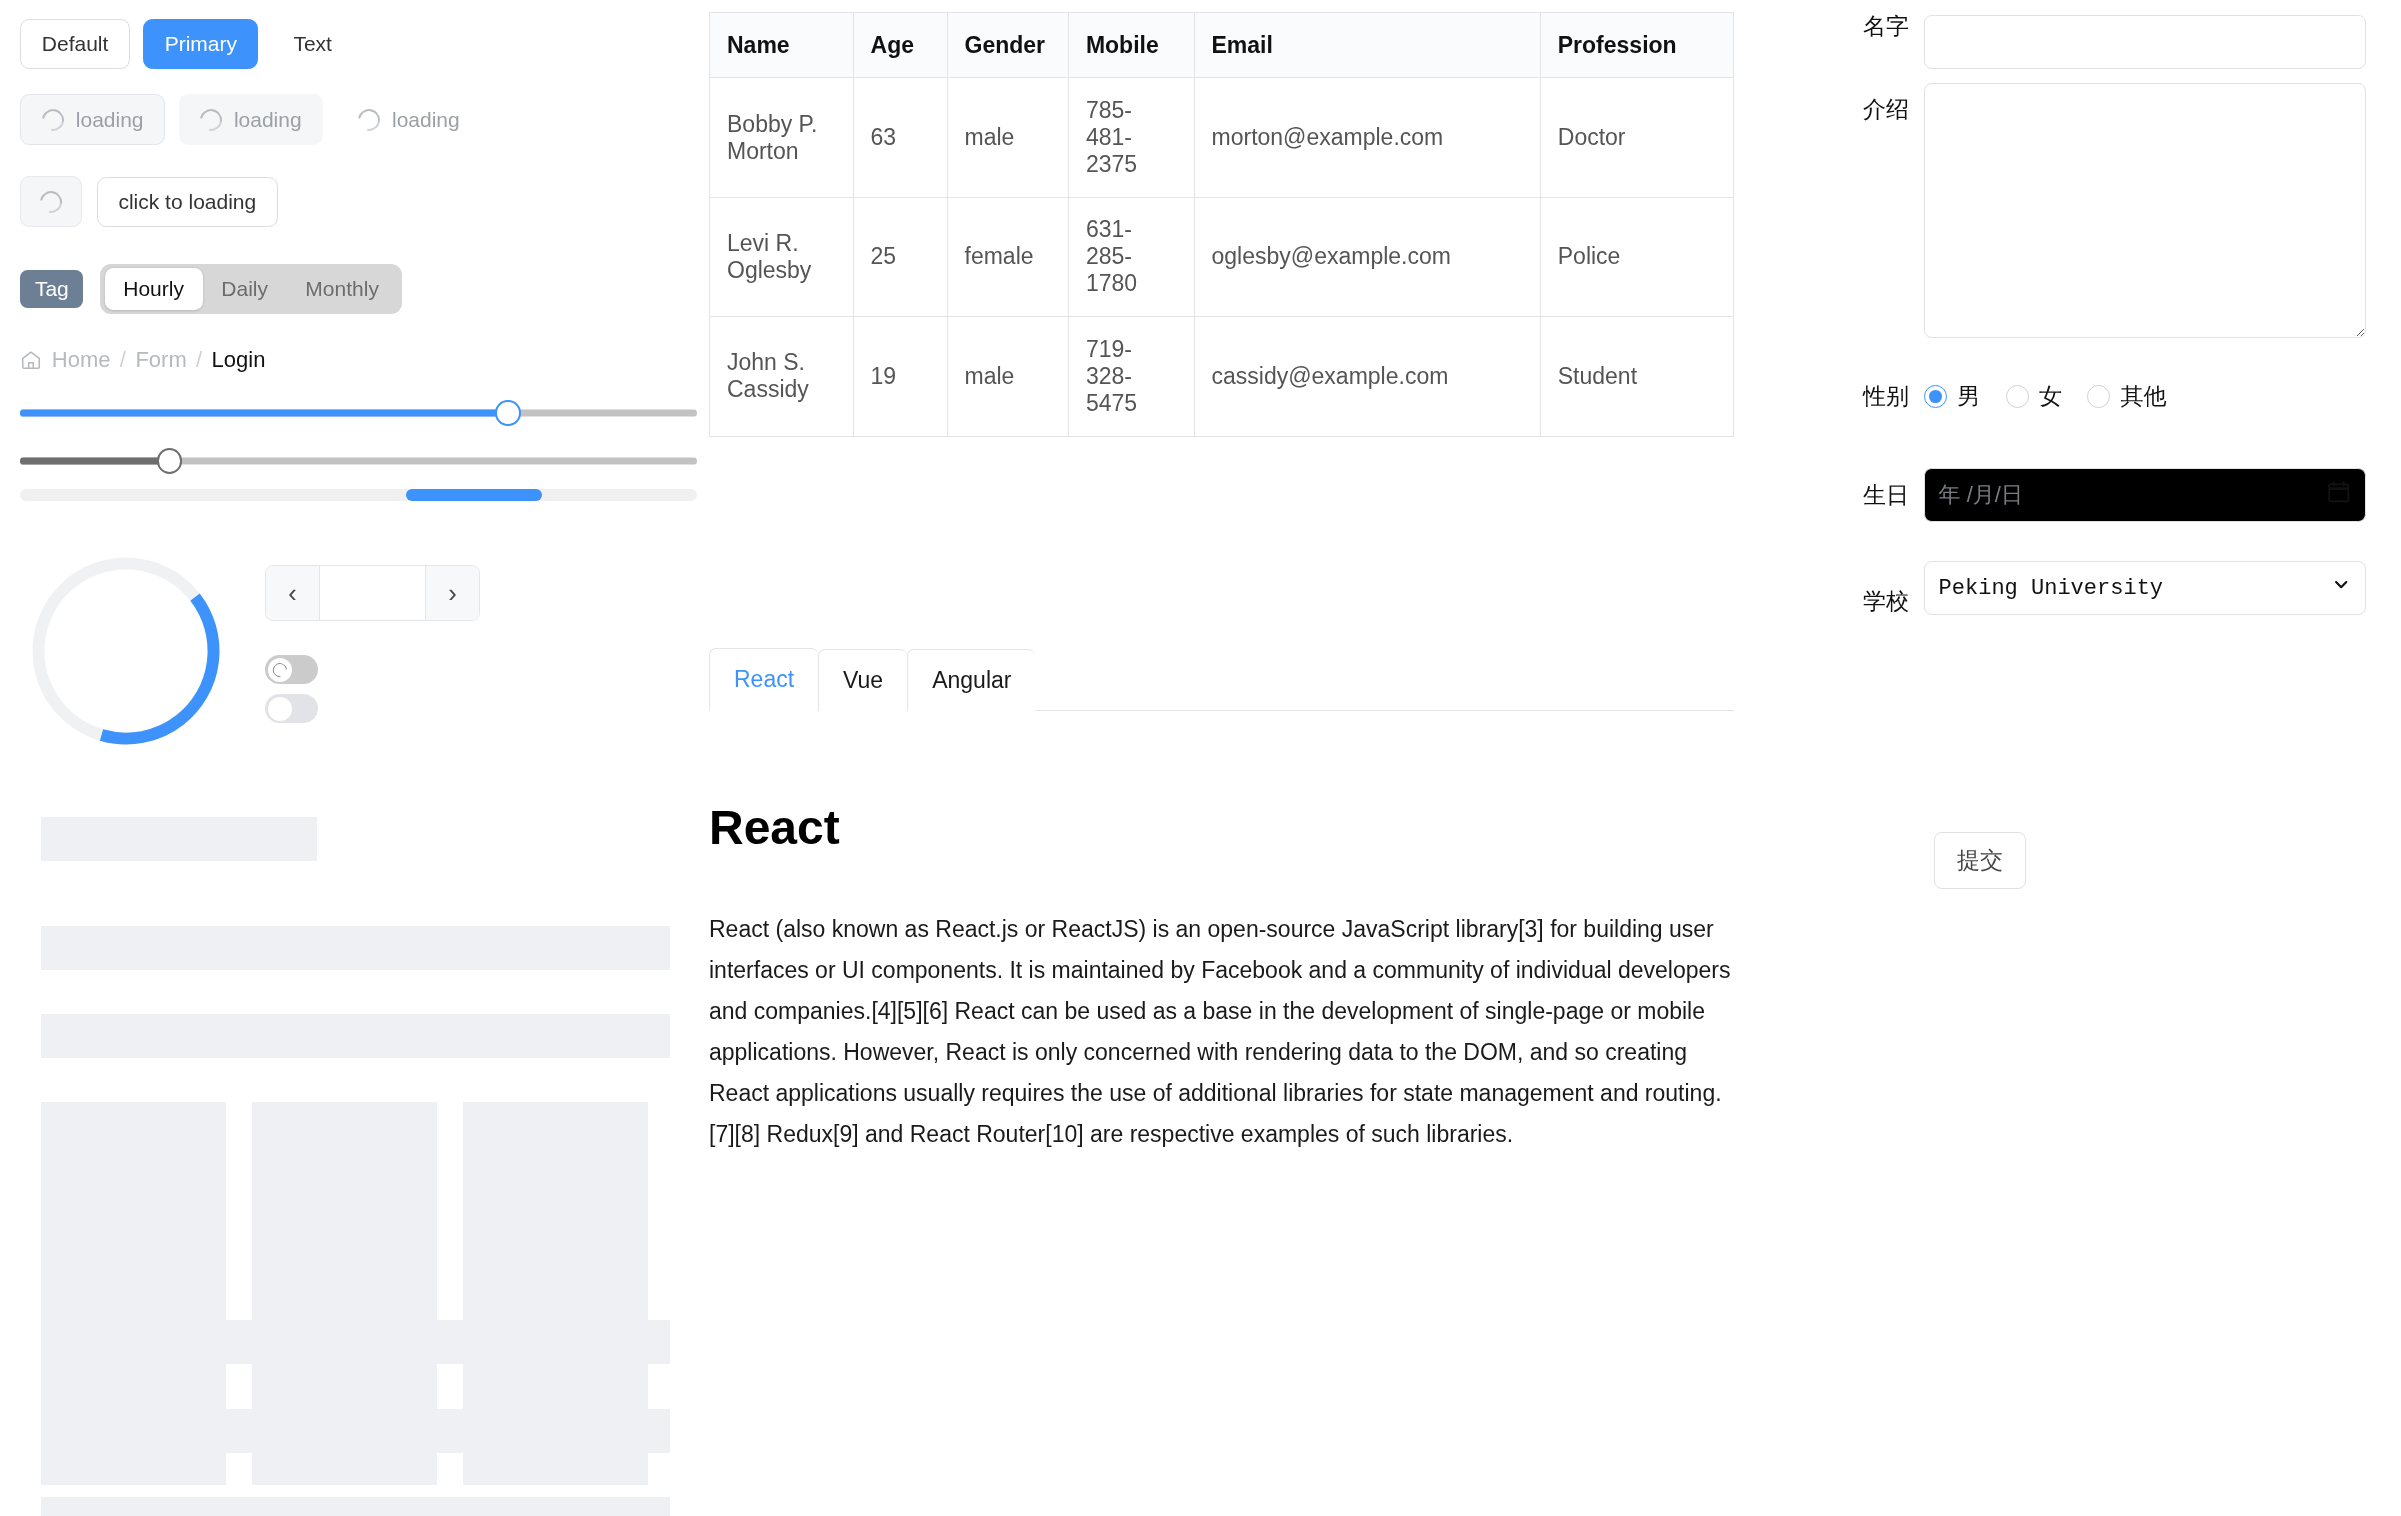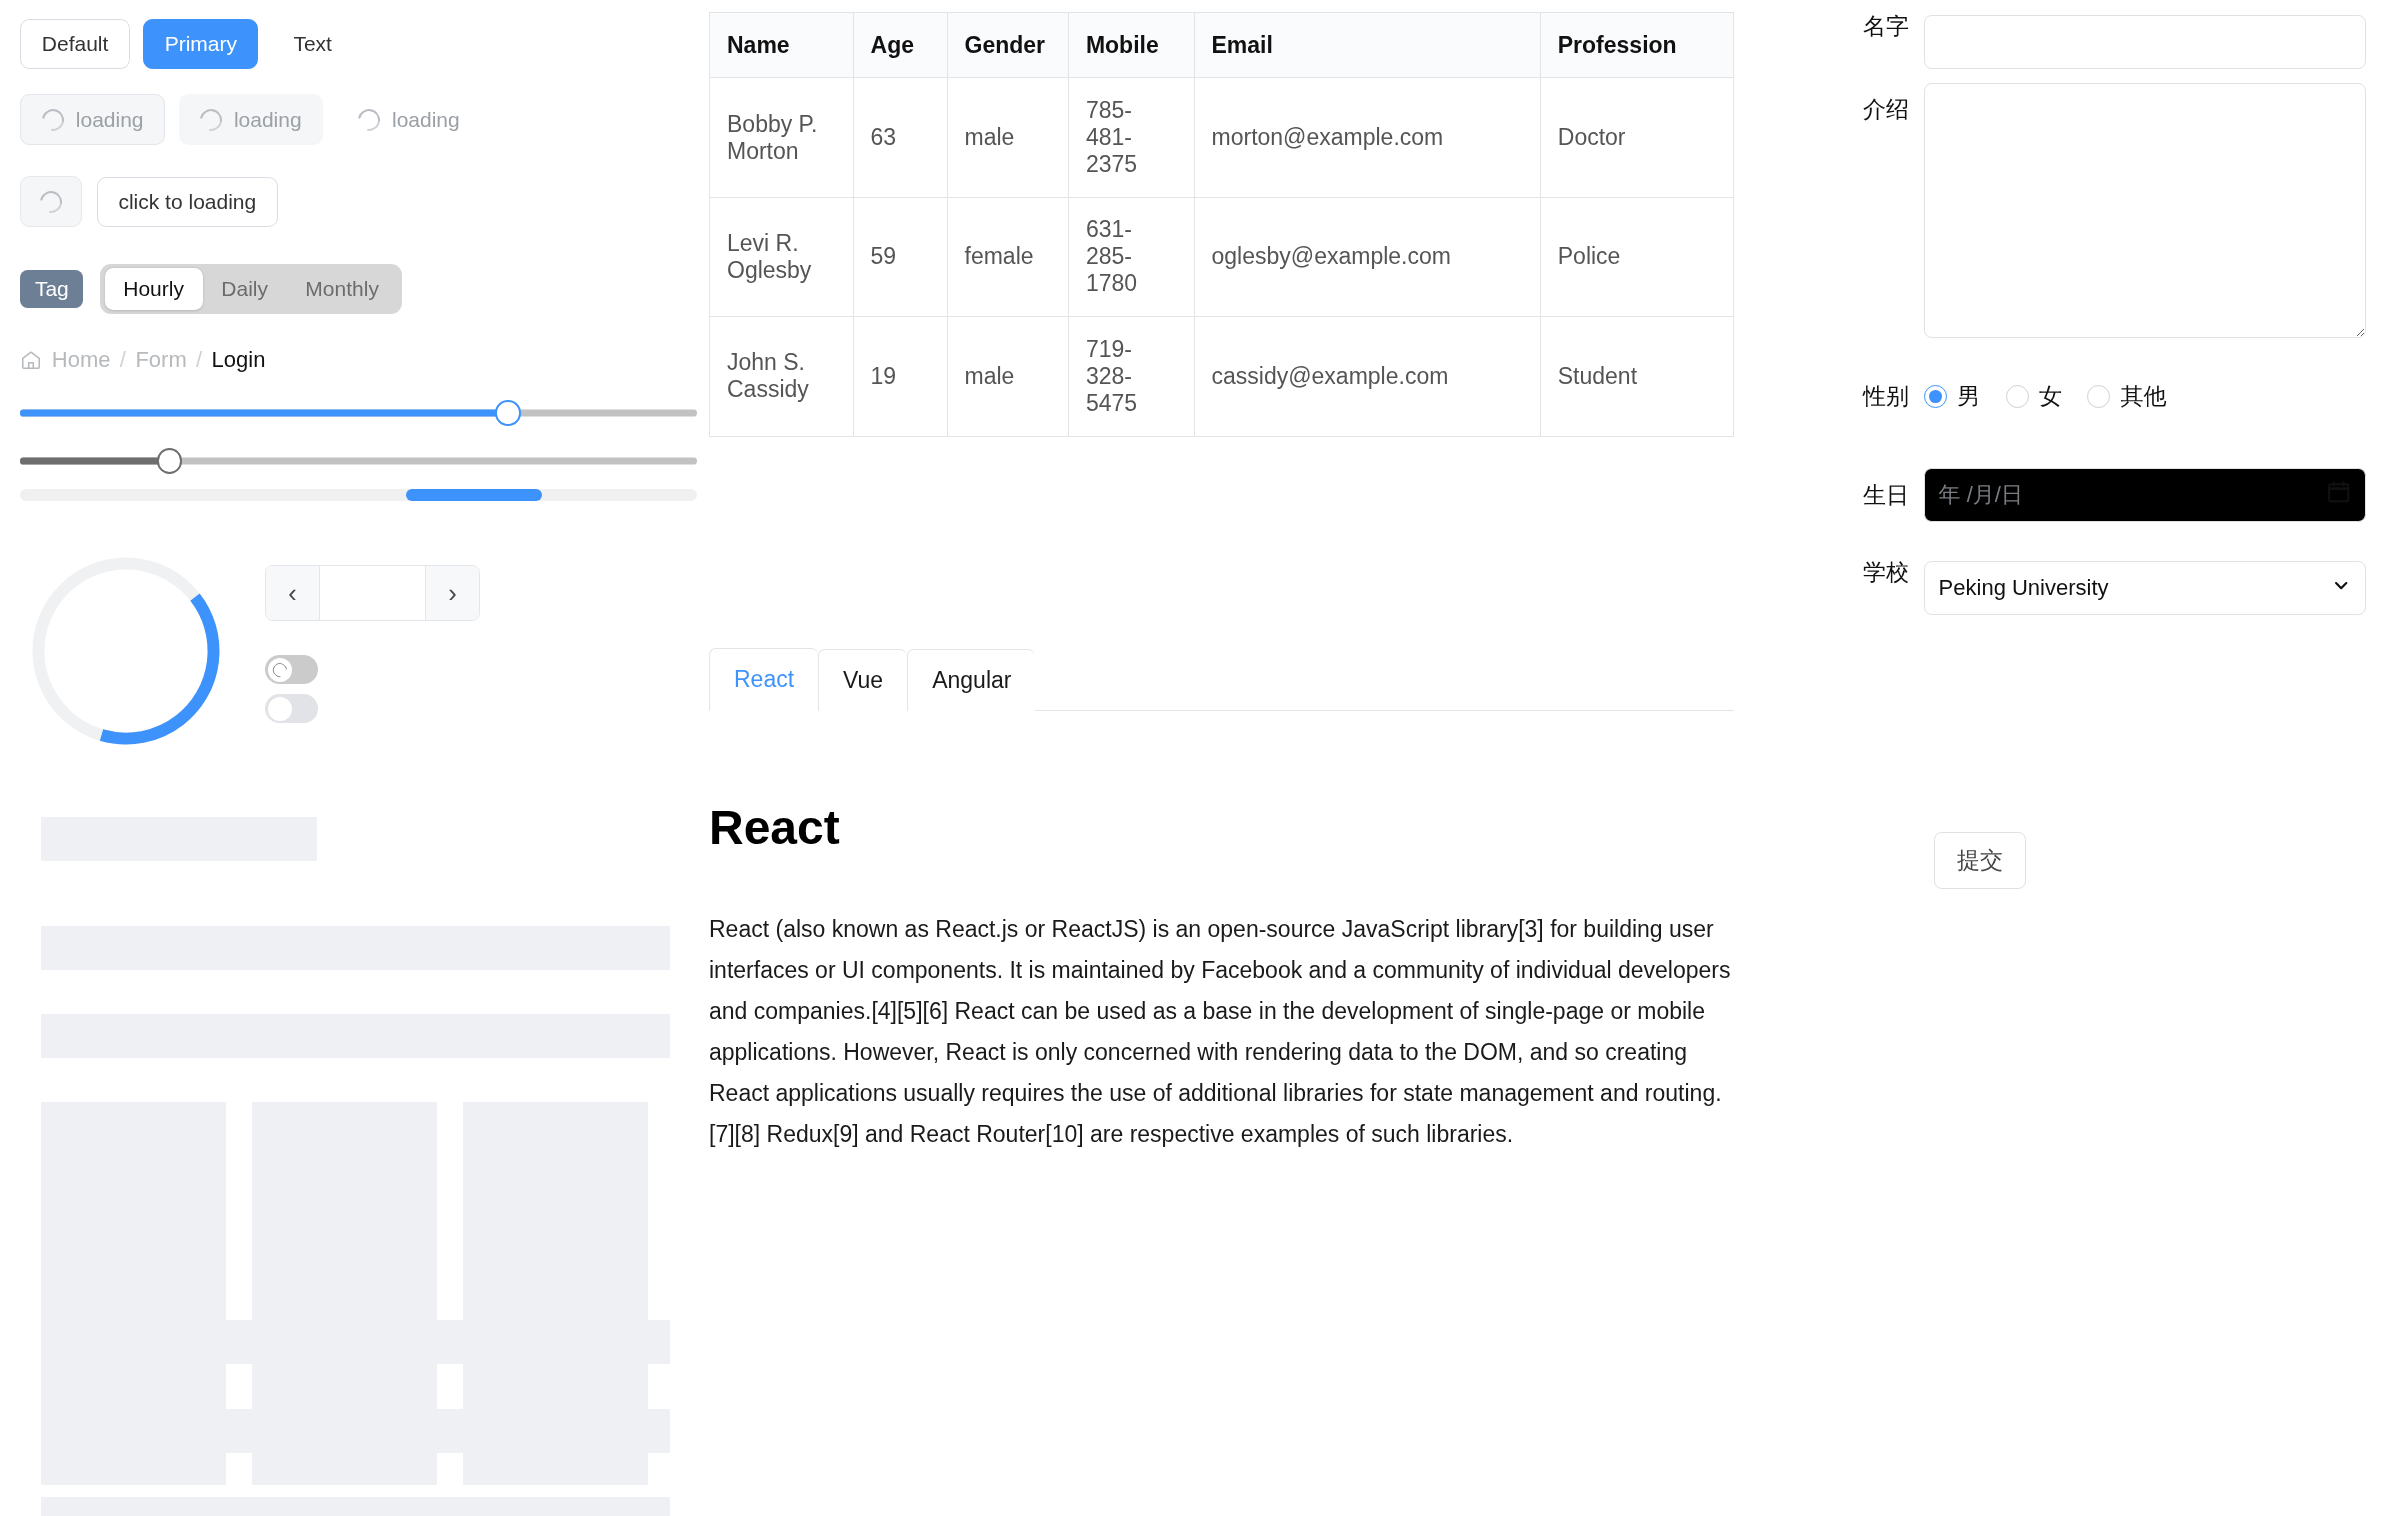--- a/index.html
+++ b/index.html
@@ -381,21 +381,21 @@
       <tr>
         <td>Bobby P. Morton</td>
         <td>63</td>
         <td>male</td>
         <td>785-481-2375</td>
         <td>morton@example.com</td>
         <td>Doctor</td>
       </tr>
       <tr>
         <td>Levi R. Oglesby</td>
-        <td>59</td>
+        <td>25</td>
         <td>female</td>
         <td>631-285-1780</td>
         <td>oglesby@example.com</td>
         <td>Police</td>
       </tr>
       <tr>
         <td>John S. Cassidy</td>
         <td>19</td>
         <td>male</td>
         <td>719-328-5475</td>
@@ -454,21 +454,21 @@
       <span>
         <svg width="25.5" height="25.5" viewBox="0 0 24 24" fill="none" stroke="#111111" stroke-width="1.8">
           <rect x="3" y="5" width="18" height="16" rx="1.5"></rect>
           <path d="M3 9h18" stroke-width="2.6"></path>
           <path d="M7.5 3v3M16.5 3v3" stroke-linecap="round"></path>
         </svg>
       </span>
     </div>
   </div>
 
-  <div class="form-row" style="left:0; top:561px; align-items:flex-start;">
+  <div class="form-row" style="left:0; top:561px; align-items:flex-end;font-family:Liberation Mono, monospace;">
     <span class="form-label">学校</span>
     <div class="select-input">
       <span>Peking University</span>
       <span>
         <svg width="20.4" height="20.4" viewBox="0 0 24 24" fill="none" stroke="#111111" stroke-width="2.6" stroke-linecap="round" stroke-linejoin="round">
           <path d="M6 9.5l6 6 6-6"></path>
         </svg>
       </span>
     </div>
   </div>

